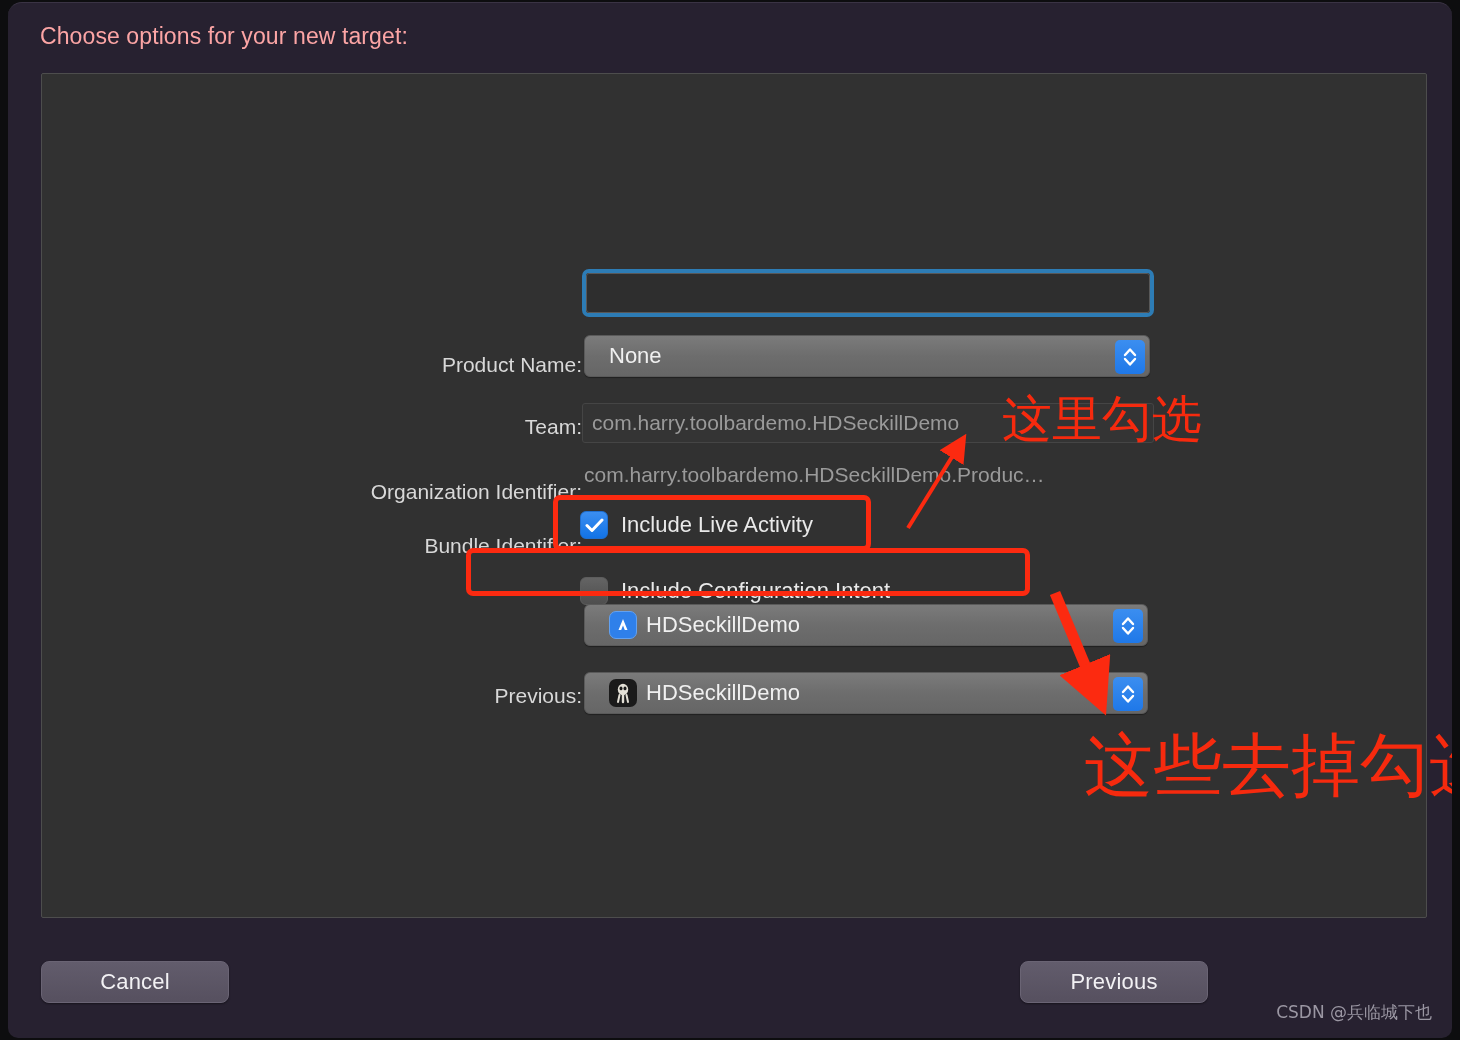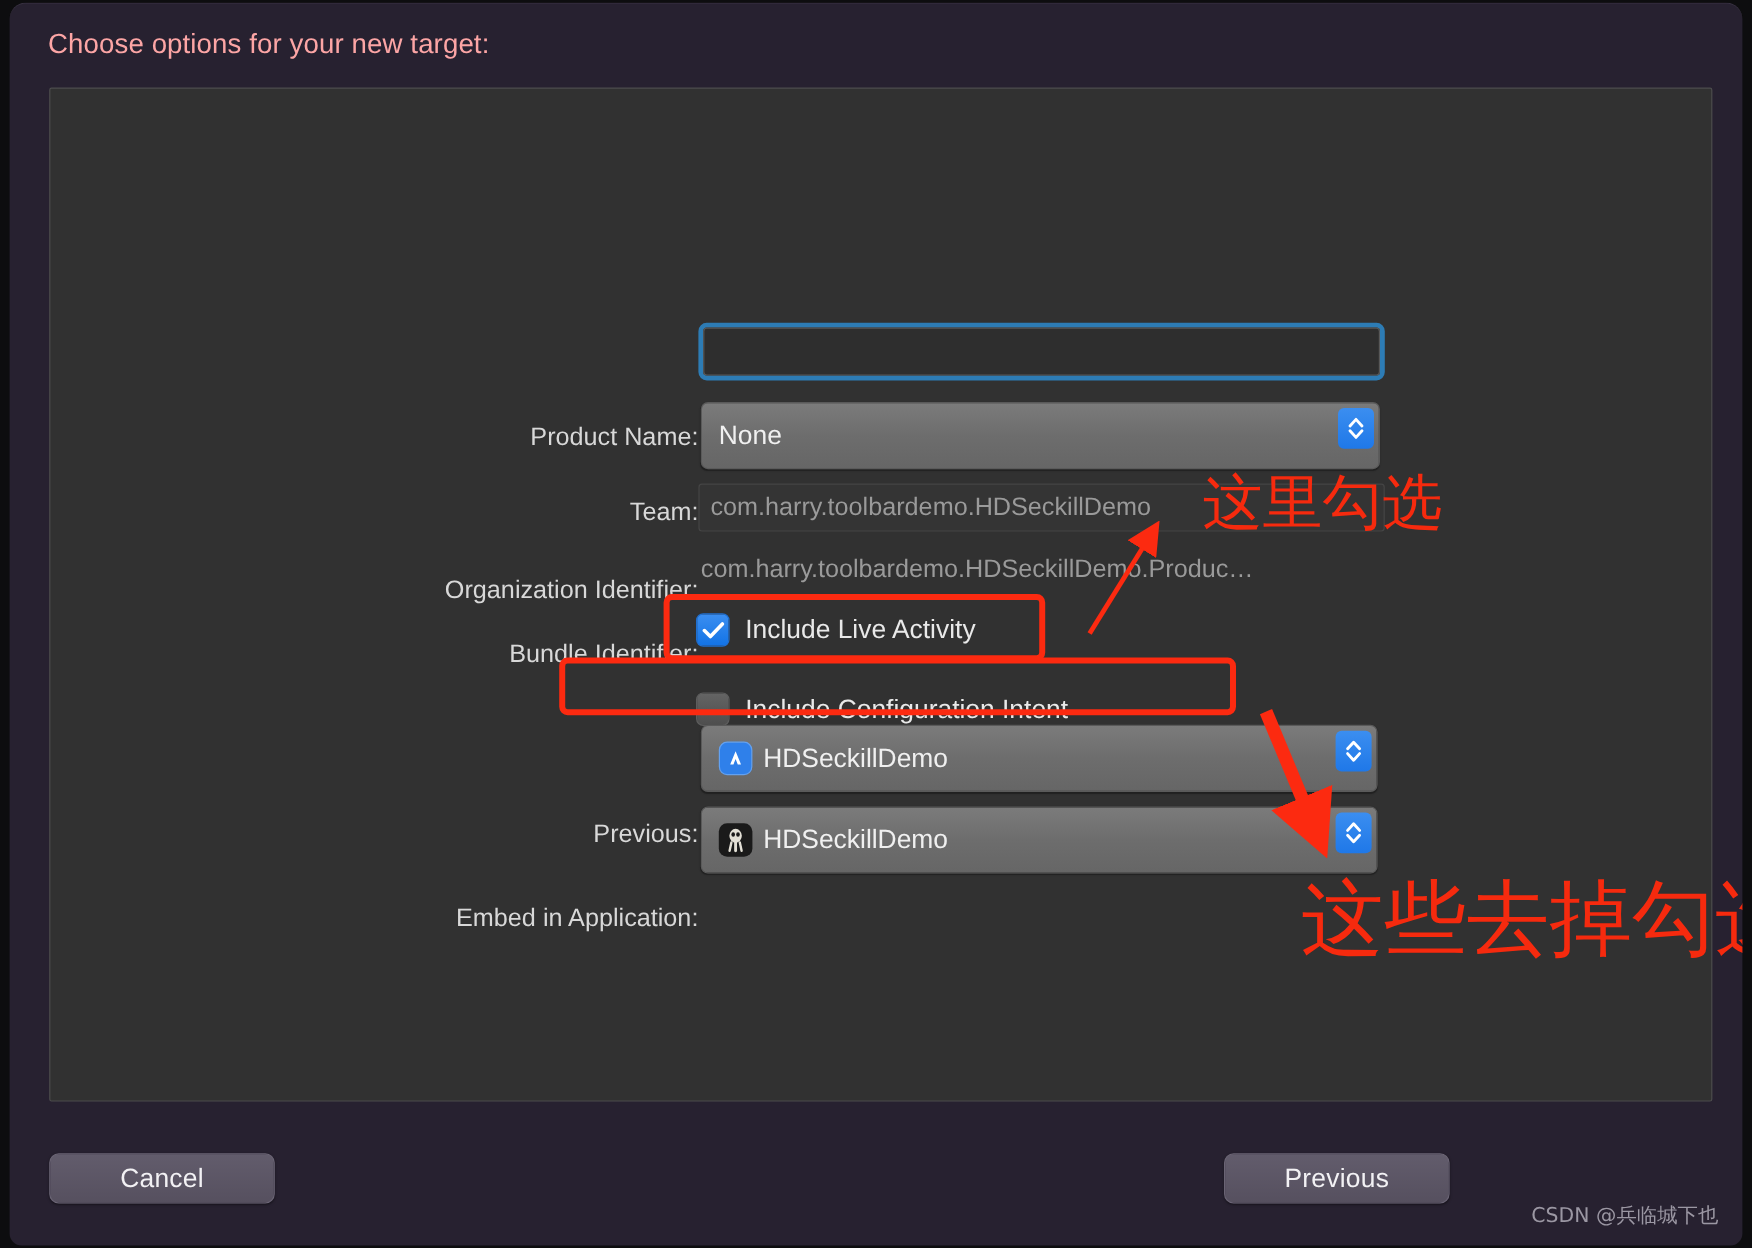--- a/index.html
+++ b/index.html
@@ -64,27 +64,27 @@
     outline: none;
     color: #e6e6e6;
     font-size: 21px;
     font-family: "Liberation Sans", sans-serif;
     padding: 0 10px;
   }
 
   
   .popup {
     position: absolute;
-    height: 56px;
+    height: 42px;
     background: linear-gradient(180deg, #7b7b7b 0%, #6d6d6d 50%, #666666 100%);
     border-radius: 6px;
     border: 1px solid #5a5a5a;
     display: flex;
     align-items: center;
-    padding-left: 14px;
+    padding-left: 24px;
     color: #f0f0f0;
     font-size: 22px;
     box-shadow: 0 1px 1px rgba(0,0,0,.35);
   }
   .popup .popup-label { white-space: nowrap; }
   .stepper {
     position: absolute;
     right: 4px; top: 4px;
     width: 30px; height: 34px;
     background: linear-gradient(180deg, #3b8ef0 0%, #1f78e8 100%);
@@ -215,21 +215,20 @@
     <div class="label" style="top:279px; left:150px; width:390px;">Product Name:</div>
 
     <div class="label" style="top:341px; left:150px; width:390px;">Team:</div>
 
     <div class="label" style="top:406px; left:150px; width:390px;">Organization Identifier:</div>
 
     <div class="label" style="top:460px; left:150px; width:390px;">Bundle Identifier:</div>
 
     <div class="label" style="top:610px; left:150px; width:390px;">Previous:</div>
 
-    <div class="label" style="top:680px; left:150px; width:390px;">Embed in Application:</div>
   </div>
 
   <div id="product-name-wrap">
     <input id="product-name-input" type="text" placeholder="" style="">
   </div>
 
   <div class="popup" style="left:576px; top:332px; width:566px;">
     <span class="popup-label">None</span>
     <span class="stepper">
       <svg width="16" height="22" viewBox="0 0 16 22">

